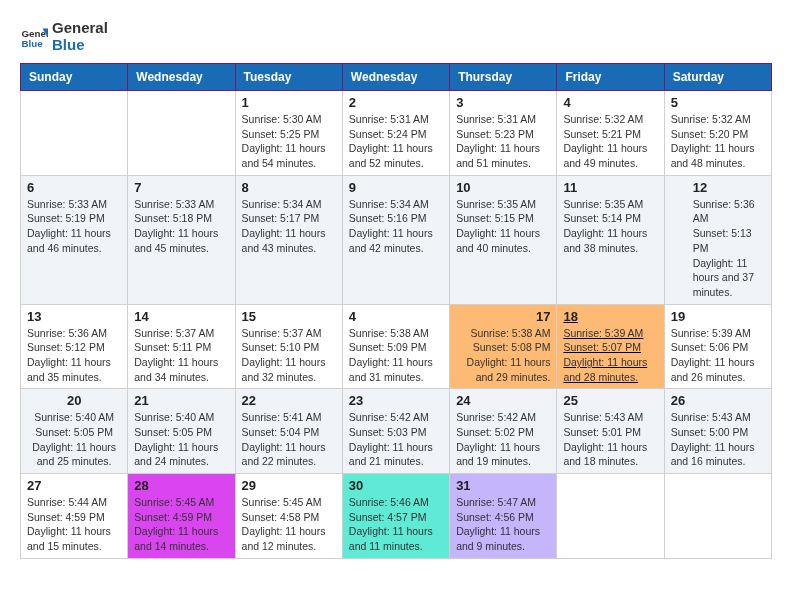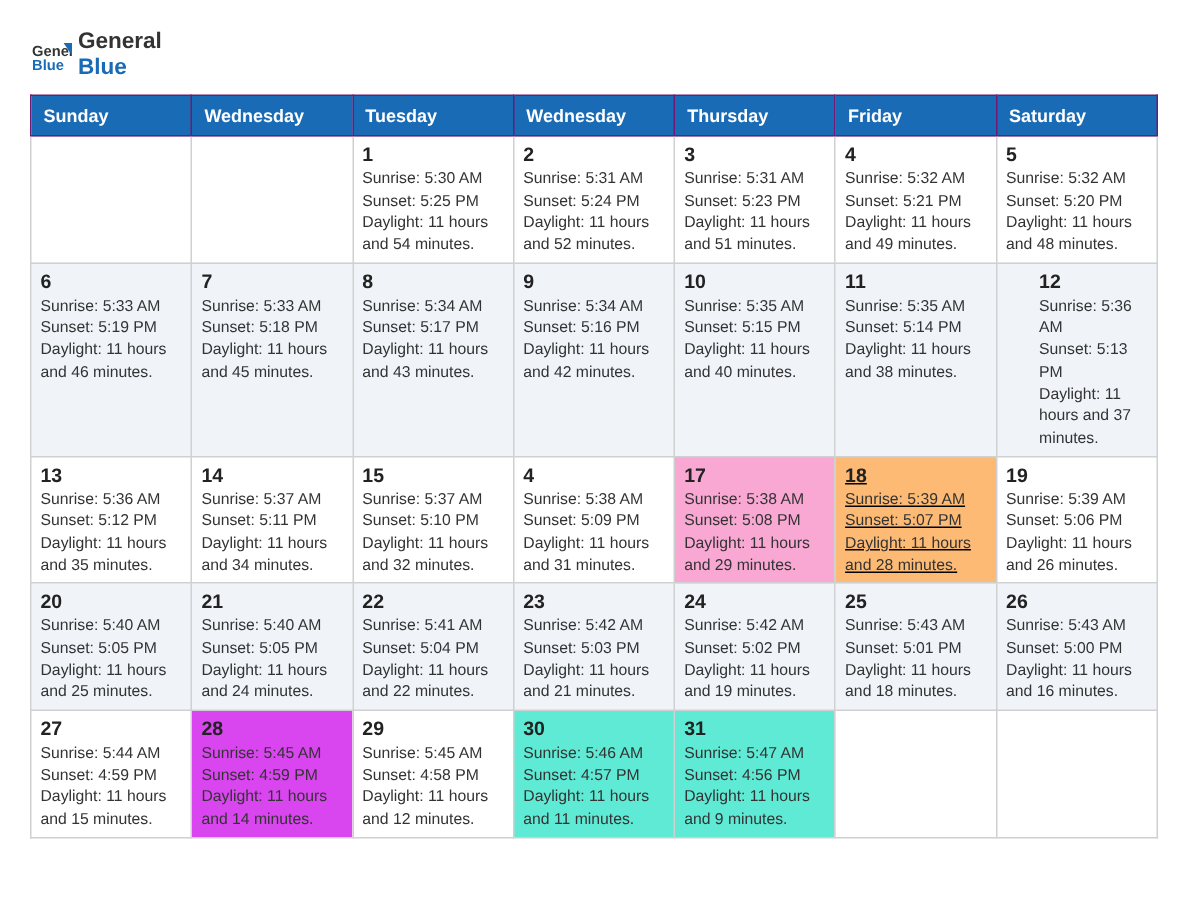--- a/index.html
+++ b/index.html
@@ -179,35 +179,35 @@
           <div class="day-info">Sunrise: 5:37 AM<br>Sunset: 5:11 PM<br>Daylight: 11 hours and 34 minutes.</div>
         </td>
         <td style="background-color: rgb(255, 255, 255);">
           <div class="day-number">15</div>
           <div class="day-info">Sunrise: 5:37 AM<br>Sunset: 5:10 PM<br>Daylight: 11 hours and 32 minutes.</div>
         </td>
         <td style="background-color: rgb(255, 255, 255);">
           <div class="day-number">4</div>
           <div class="day-info">Sunrise: 5:38 AM<br>Sunset: 5:09 PM<br>Daylight: 11 hours and 31 minutes.</div>
         </td>
-        <td style="background-color: #f9a8d4;">
+        <td style="background-color: #fdba74; text-align: right;">
           <div class="day-number">17</div>
           <div class="day-info">Sunrise: 5:38 AM<br>Sunset: 5:08 PM<br>Daylight: 11 hours and 29 minutes.</div>
         </td>
         <td style="background-color: #fdba74; text-decoration: underline;">
           <div class="day-number">18</div>
           <div class="day-info">Sunrise: 5:39 AM<br>Sunset: 5:07 PM<br>Daylight: 11 hours and 28 minutes.</div>
         </td>
         <td style="background-color: rgb(255, 255, 255);">
           <div class="day-number">19</div>
           <div class="day-info">Sunrise: 5:39 AM<br>Sunset: 5:06 PM<br>Daylight: 11 hours and 26 minutes.</div>
         </td>
       </tr>
       <tr>
-        <td style="background-color: rgb(240, 244, 249);">
+        <td style="background-color: rgb(240, 244, 249); text-align: center;">
           <div class="day-number">20</div>
           <div class="day-info">Sunrise: 5:40 AM<br>Sunset: 5:05 PM<br>Daylight: 11 hours and 25 minutes.</div>
         </td>
         <td style="background-color: rgb(240, 244, 249);">
           <div class="day-number">21</div>
           <div class="day-info">Sunrise: 5:40 AM<br>Sunset: 5:05 PM<br>Daylight: 11 hours and 24 minutes.</div>
         </td>
         <td style="background-color: rgb(240, 244, 249);">
           <div class="day-number">22</div>
           <div class="day-info">Sunrise: 5:41 AM<br>Sunset: 5:04 PM<br>Daylight: 11 hours and 22 minutes.</div>
@@ -239,21 +239,21 @@
           <div class="day-info">Sunrise: 5:45 AM<br>Sunset: 4:59 PM<br>Daylight: 11 hours and 14 minutes.</div>
         </td>
         <td style="background-color: rgb(255, 255, 255);">
           <div class="day-number">29</div>
           <div class="day-info">Sunrise: 5:45 AM<br>Sunset: 4:58 PM<br>Daylight: 11 hours and 12 minutes.</div>
         </td>
         <td style="background-color: #5eead4;">
           <div class="day-number">30</div>
           <div class="day-info">Sunrise: 5:46 AM<br>Sunset: 4:57 PM<br>Daylight: 11 hours and 11 minutes.</div>
         </td>
-        <td style="background-color: #5eead4;">
+        <td style="background-color: #c4b5fd;">
           <div class="day-number">31</div>
           <div class="day-info">Sunrise: 5:47 AM<br>Sunset: 4:56 PM<br>Daylight: 11 hours and 9 minutes.</div>
         </td>
         <td class="empty-cell">&nbsp;</td>
         <td class="empty-cell">&nbsp;</td>
       </tr>
     </tbody>
 </table>
 
 </body></html>

